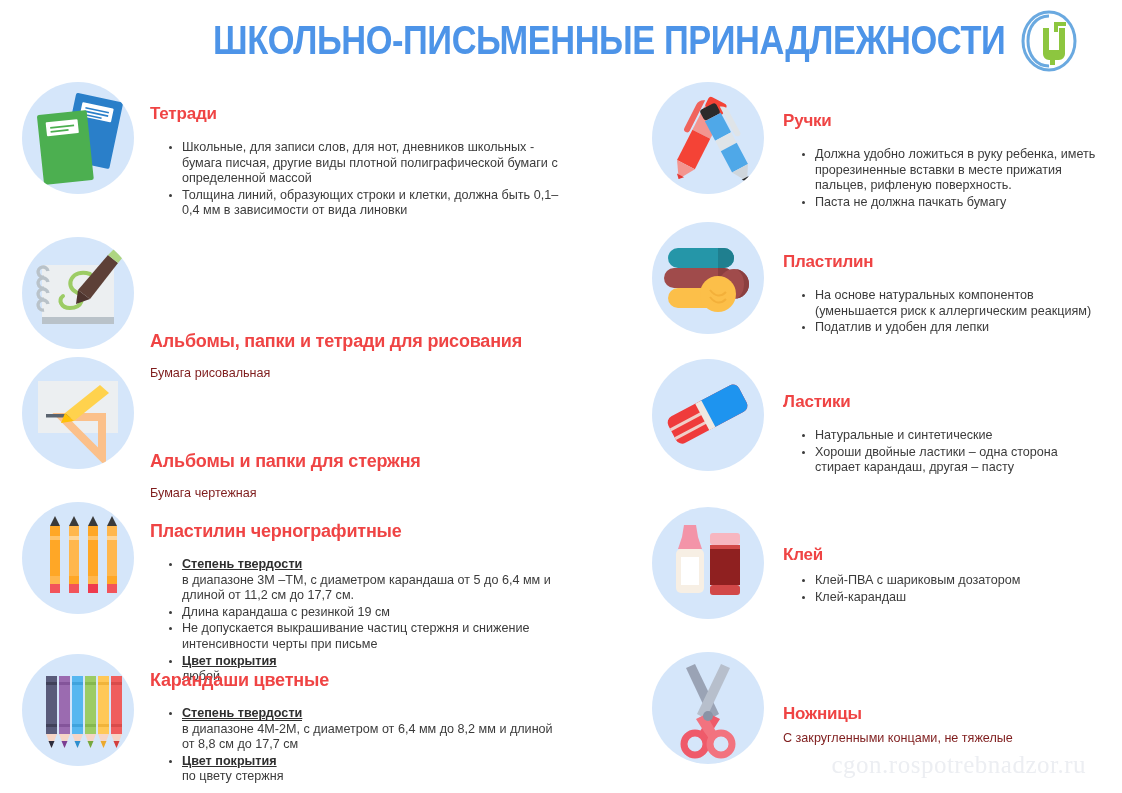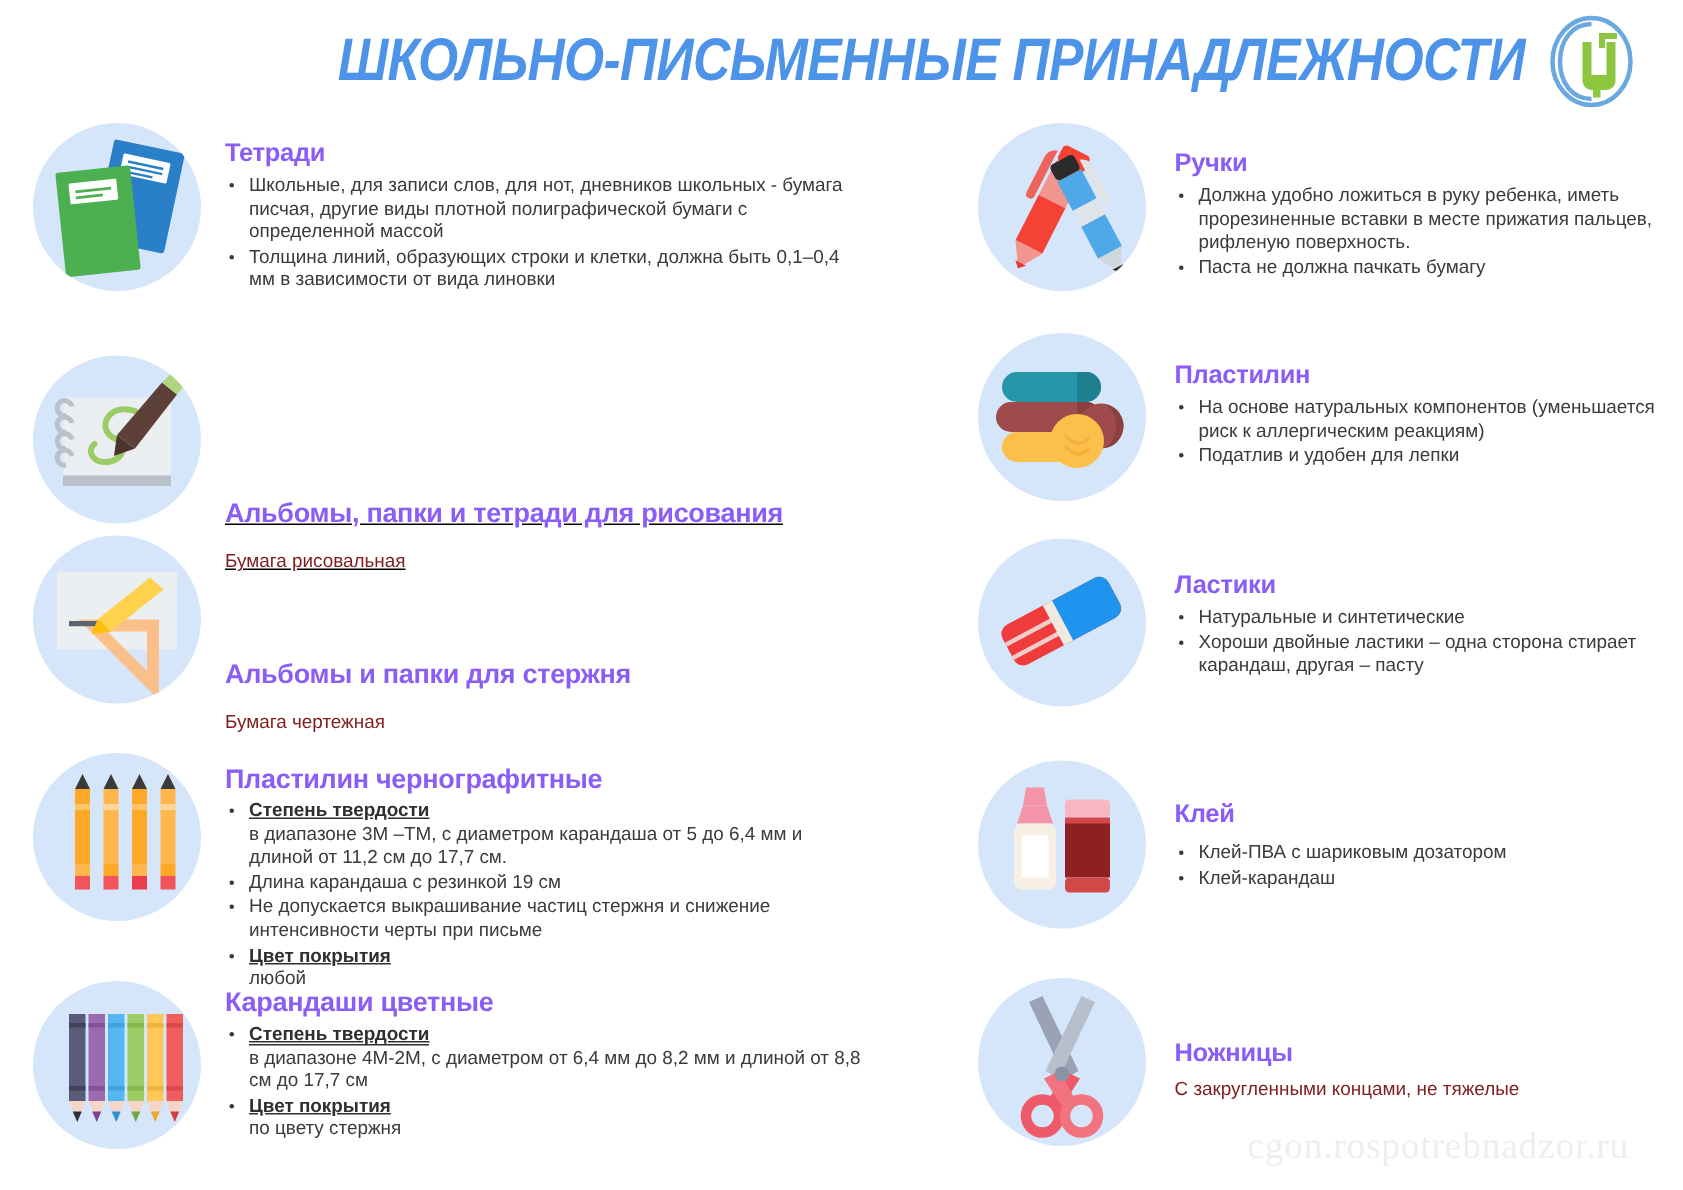--- a/index.html
+++ b/index.html
@@ -16,25 +16,24 @@
     position: relative;
     width: 1122px;
     height: 793px;
     background: #ffffff;
     overflow: hidden;
   }
 
   
   .header {
     position: absolute;
-    left: 12px;
+    left: 0;
     top: 0;
     width: 914px;
     height: 80px;
-    font-style: italic;
   }
   .poster-title {
     position: absolute;
     left: 155px;
     top: 18px;
     width: 830px;
     text-align: center;
     font-family: "Liberation Sans", sans-serif;
     font-weight: bold;
     font-size: 40px;
@@ -76,30 +75,30 @@
   .block-text {
     position: absolute;
   }
   .col-left .block-text  { left: 128px; width: 430px; }
   .col-right .block-text { left: 131px; width: 330px; }
 
   .sec-title {
     font-family: "Liberation Sans", sans-serif;
     font-weight: bold;
     font-size: 17px;
-    color: #8b5cf6;
-    margin: 4px 0 4px 0;
+    color: #ef4444;
+    margin: 16px 0 4px 0;
     line-height: 20px;
     letter-spacing: -0.2px;
   }
   .sec-title.big { font-size: 18px; }
 
   ul.bullets {
     list-style: none;
-    margin: 0;
+    margin: 16px;
     padding: 0;
   }
   ul.bullets > li {
     position: relative;
     padding-left: 16px;
     margin: 0 0 1px 0;
     font-size: 12.6px;
     line-height: 15.6px;
     color: #3b3b3b;
   }
@@ -196,21 +195,21 @@
             <path d="M26 67 a5 5 0 1 0 -4 6"></path>
           </g>
           <path d="M68 37 c-18 -6 -26 12 -14 18 c10 5 6 16 -6 16 c-9 0 -12 -8 -7 -12" fill="none" stroke="#9ccc65" stroke-width="4" stroke-linecap="round"></path>
           <g transform="rotate(0 0 0)">
             <path d="M86 18 l10 8 l-28 36 l-12 -9 z" fill="#5d4037"></path>
             <path d="M86 18 l10 8 l5 -6 a6 6 0 0 0 -9 -8 z" fill="#aed581"></path>
             <path d="M56 53 l12 9 l-14 5 z" fill="#4e342e"></path>
           </g>
         </svg>
       </div>
-      <div class="block-text" style="top:91px;text-decoration:underline;">
+      <div class="block-text" style="top:78px;">
         <div class="sec-title big">Альбомы, папки и тетради для рисования</div>
         <p class="plain">Бумага рисовальная</p>
       </div>
     </div>
 
     <div class="block" style="top:275px;height:140px;">
       <div class="icon-circle">
         <svg width="112" height="112" viewBox="0 0 112 112">
           <rect x="16" y="24" width="80" height="52" fill="#eceff1"></rect>
           <path d="M40 60 h40 v40 z" fill="none" stroke="#fbc08a" stroke-width="8" stroke-linejoin="miter"></path>

